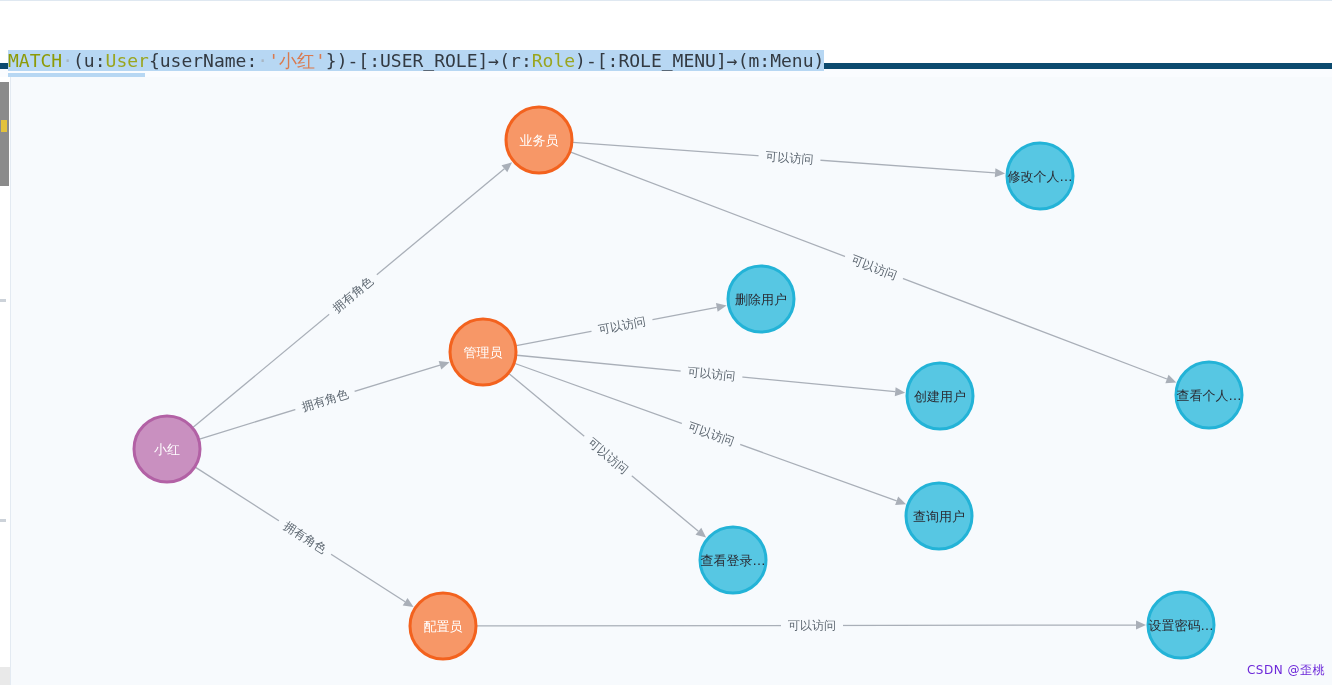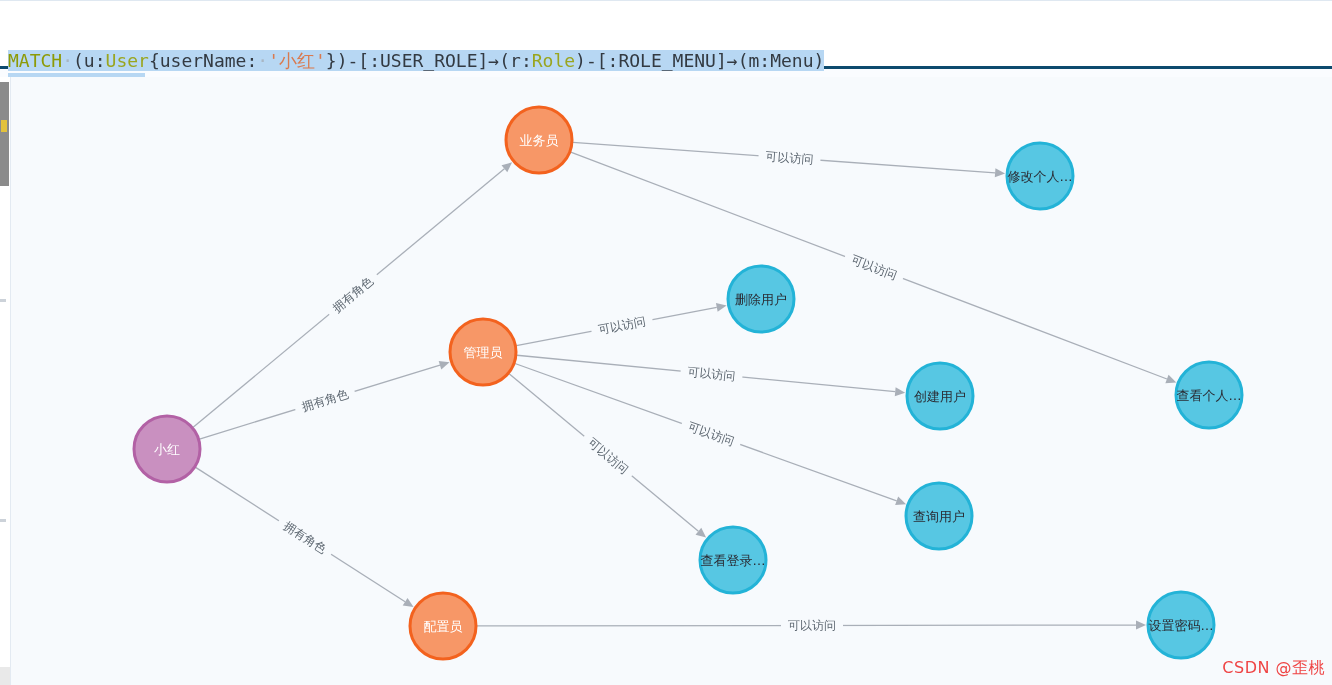--- a/index.html
+++ b/index.html
@@ -3,21 +3,21 @@
 <meta charset="utf-8">
 <style>
   * { margin:0; padding:0; box-sizing:border-box; }
   html,body { width:1332px; height:685px; overflow:hidden; background:#fafcff;
               font-family:"DejaVu Sans", sans-serif; }
 
   
   .editor {
     position:absolute; left:0; top:8; width:1332px; height:69px;
     background:#ffffff;
-    border-top:1px solid #dfe8f1; border-bottom:3px solid #0c4a6e;
+    border-top:1px solid #dfe8f1; border-bottom:6px solid #0c4a6e;
     padding:2px 0 0 8px;
     font-family:"DejaVu Sans Mono", monospace;
     font-size:18px; line-height:23px; white-space:pre;
   }
   .code-line { height:23px; }
   .sel { background:#b7d7f3; }
   .code-line:nth-child(2) .sel { padding-right:7px; }
   .tk-kw { color:#8d9a06; }
   .tk-lb { color:#9aa51f; }
   .tk-st { color:#d97a4f; }
@@ -39,21 +39,21 @@
     border-left:1px solid #e3eaf2;
   }
   svg#graph { position:absolute; left:0; top:0; width:1332px; height:685px; }
 
   .edge-line { stroke-width:1.3; fill:none; }
   .edge-label-text { font-size:12px; }
   .node-label { font-size:13px; text-anchor:middle; pointer-events:none; }
 
   .watermark {
     position:absolute; right:7px; bottom:6px;
-    font-size:16px; color:#ef4444; letter-spacing:.5px;
+    font-size:12px; color:#6d28d9; letter-spacing:.5px;
   }
 </style>
 </head>
 <body>
 
 <div class="editor">
   <div><div class="code-line"><span class="sel"><span class="tk-kw">MATCH</span><span class="tk-ws">·</span><span class="tk-pl">(u:</span><span class="tk-lb">User</span><span class="tk-pl">{userName:</span><span class="tk-ws">·</span><span class="tk-st">'小红'</span><span class="tk-pl">})-[:USER_ROLE]→(r:</span><span class="tk-lb">Role</span><span class="tk-pl">)-[:ROLE_MENU]→(m:Menu)</span></span></div><div class="code-line"><span class="sel"><span class="tk-kw">RETURN</span><span class="tk-ws">·</span><span class="tk-pl">u,r,m</span></span></div></div>
 </div>
 
 <div class="gutter">

